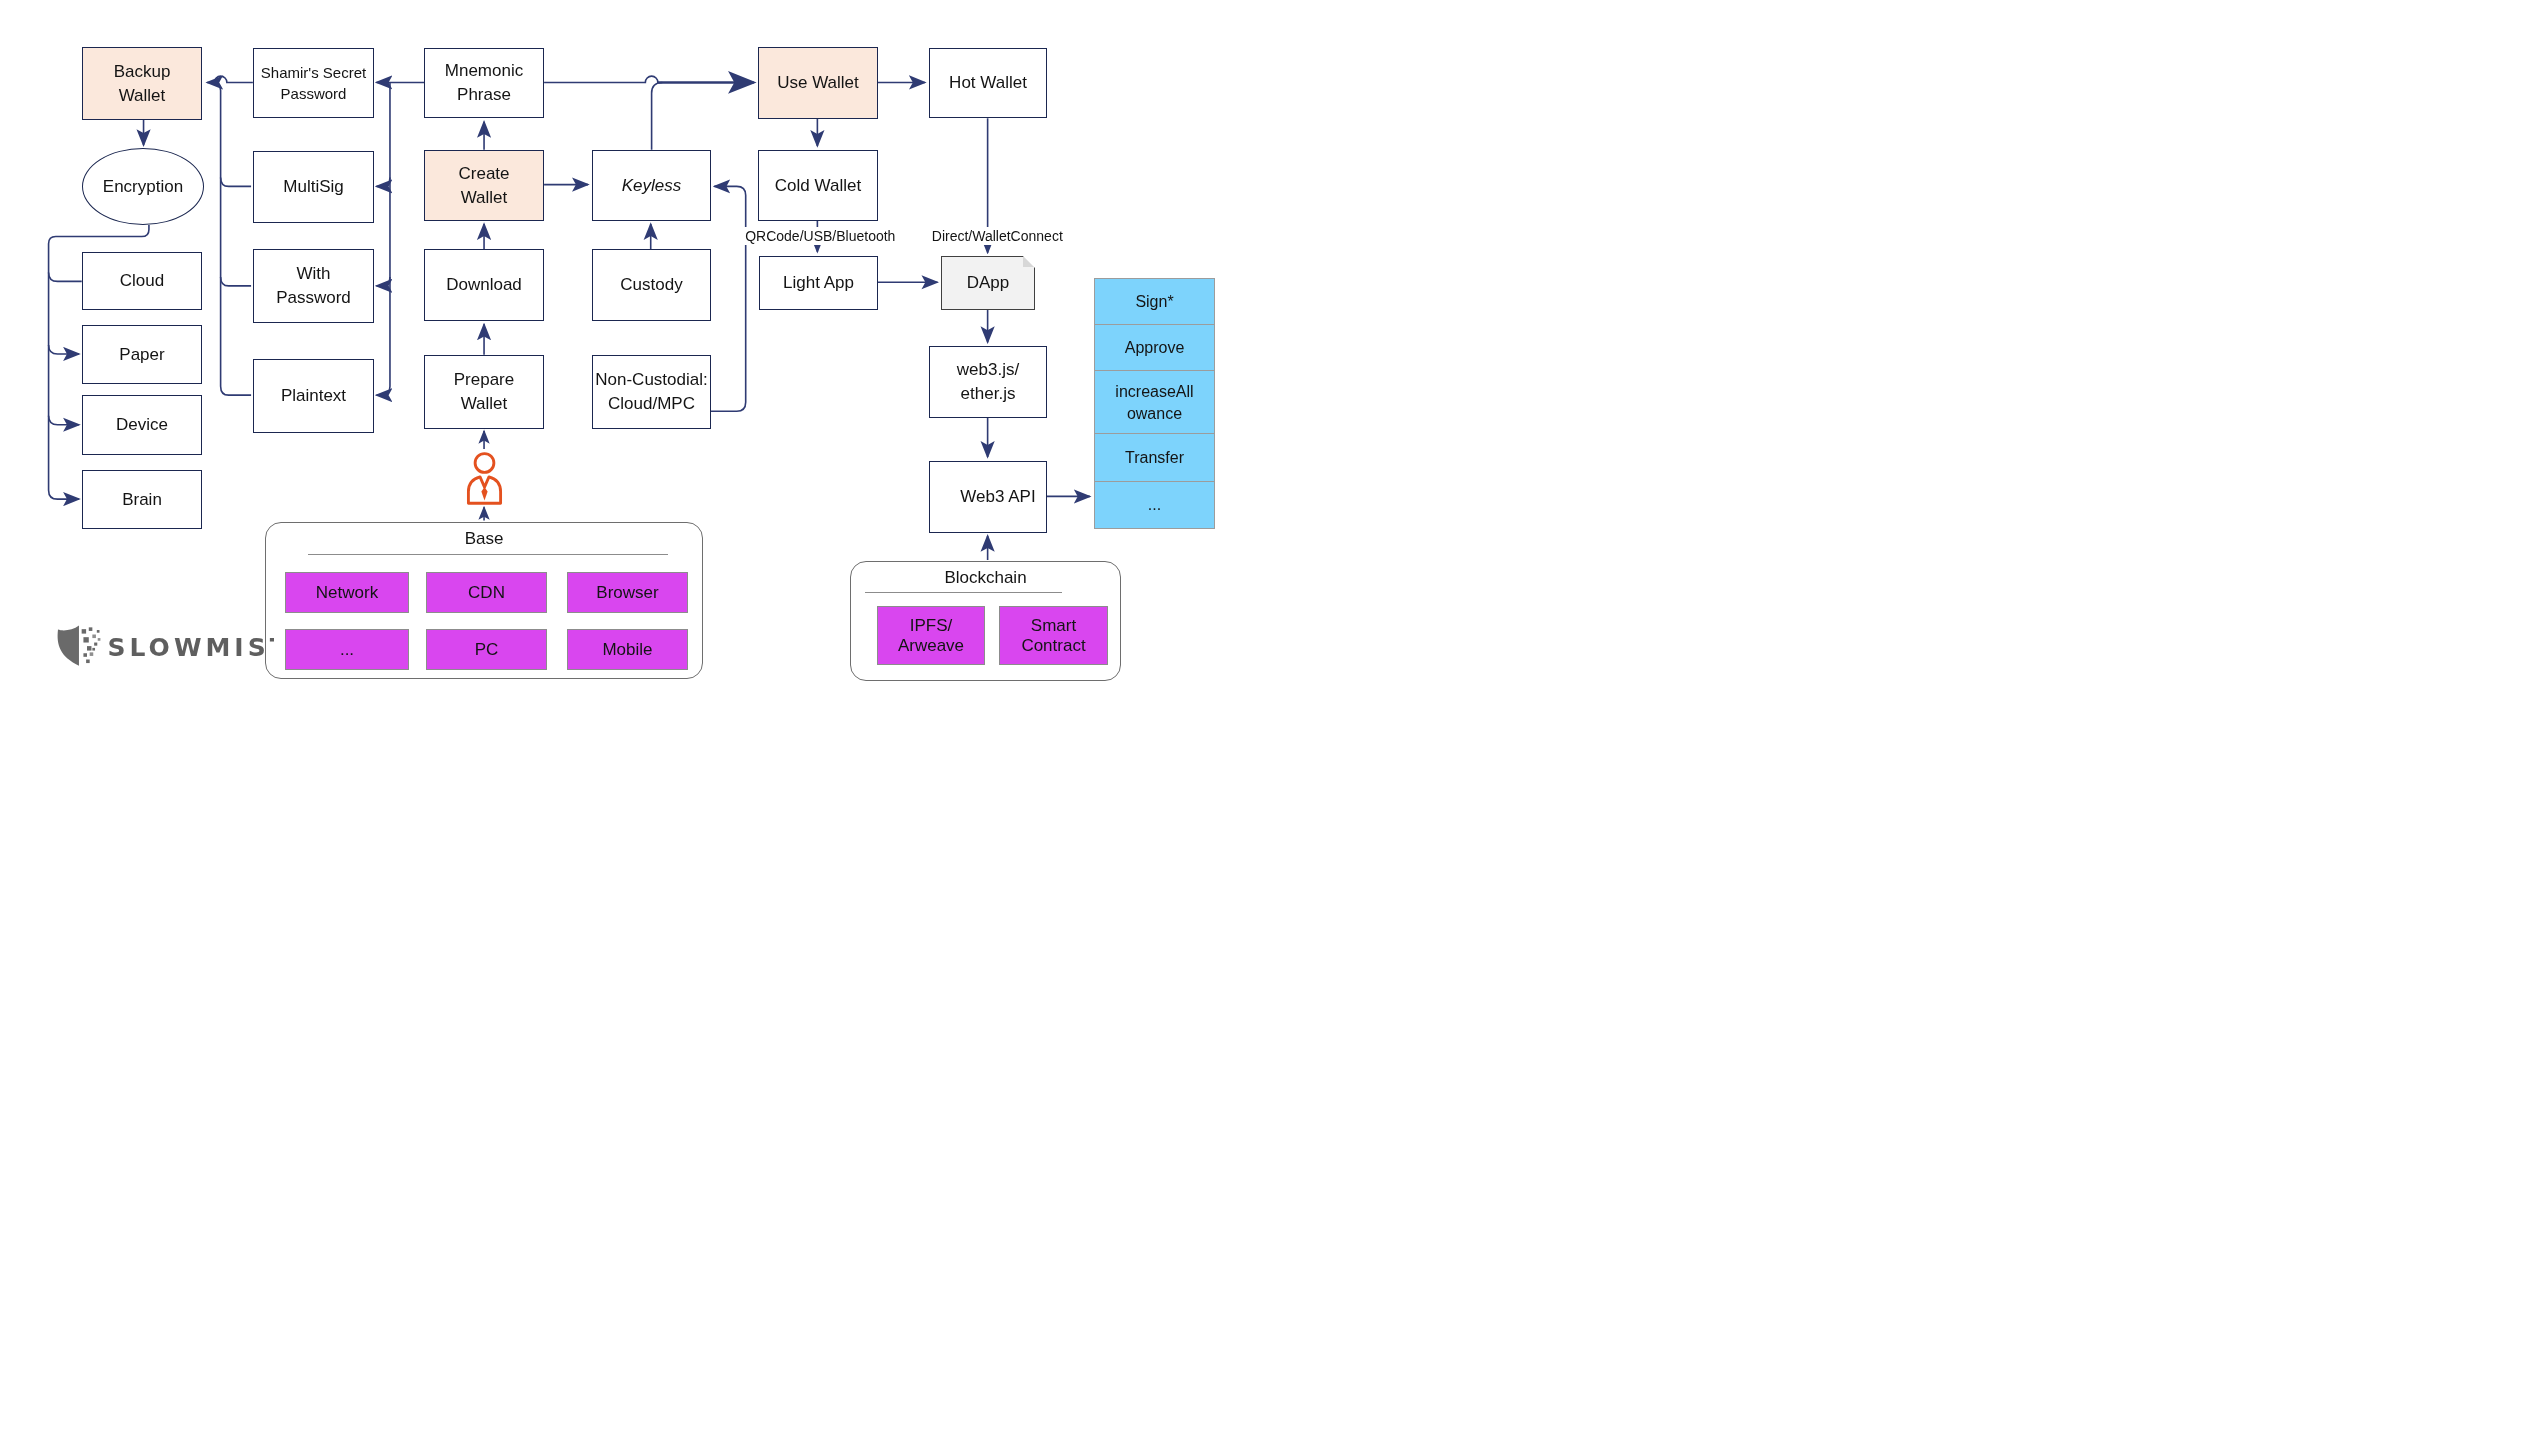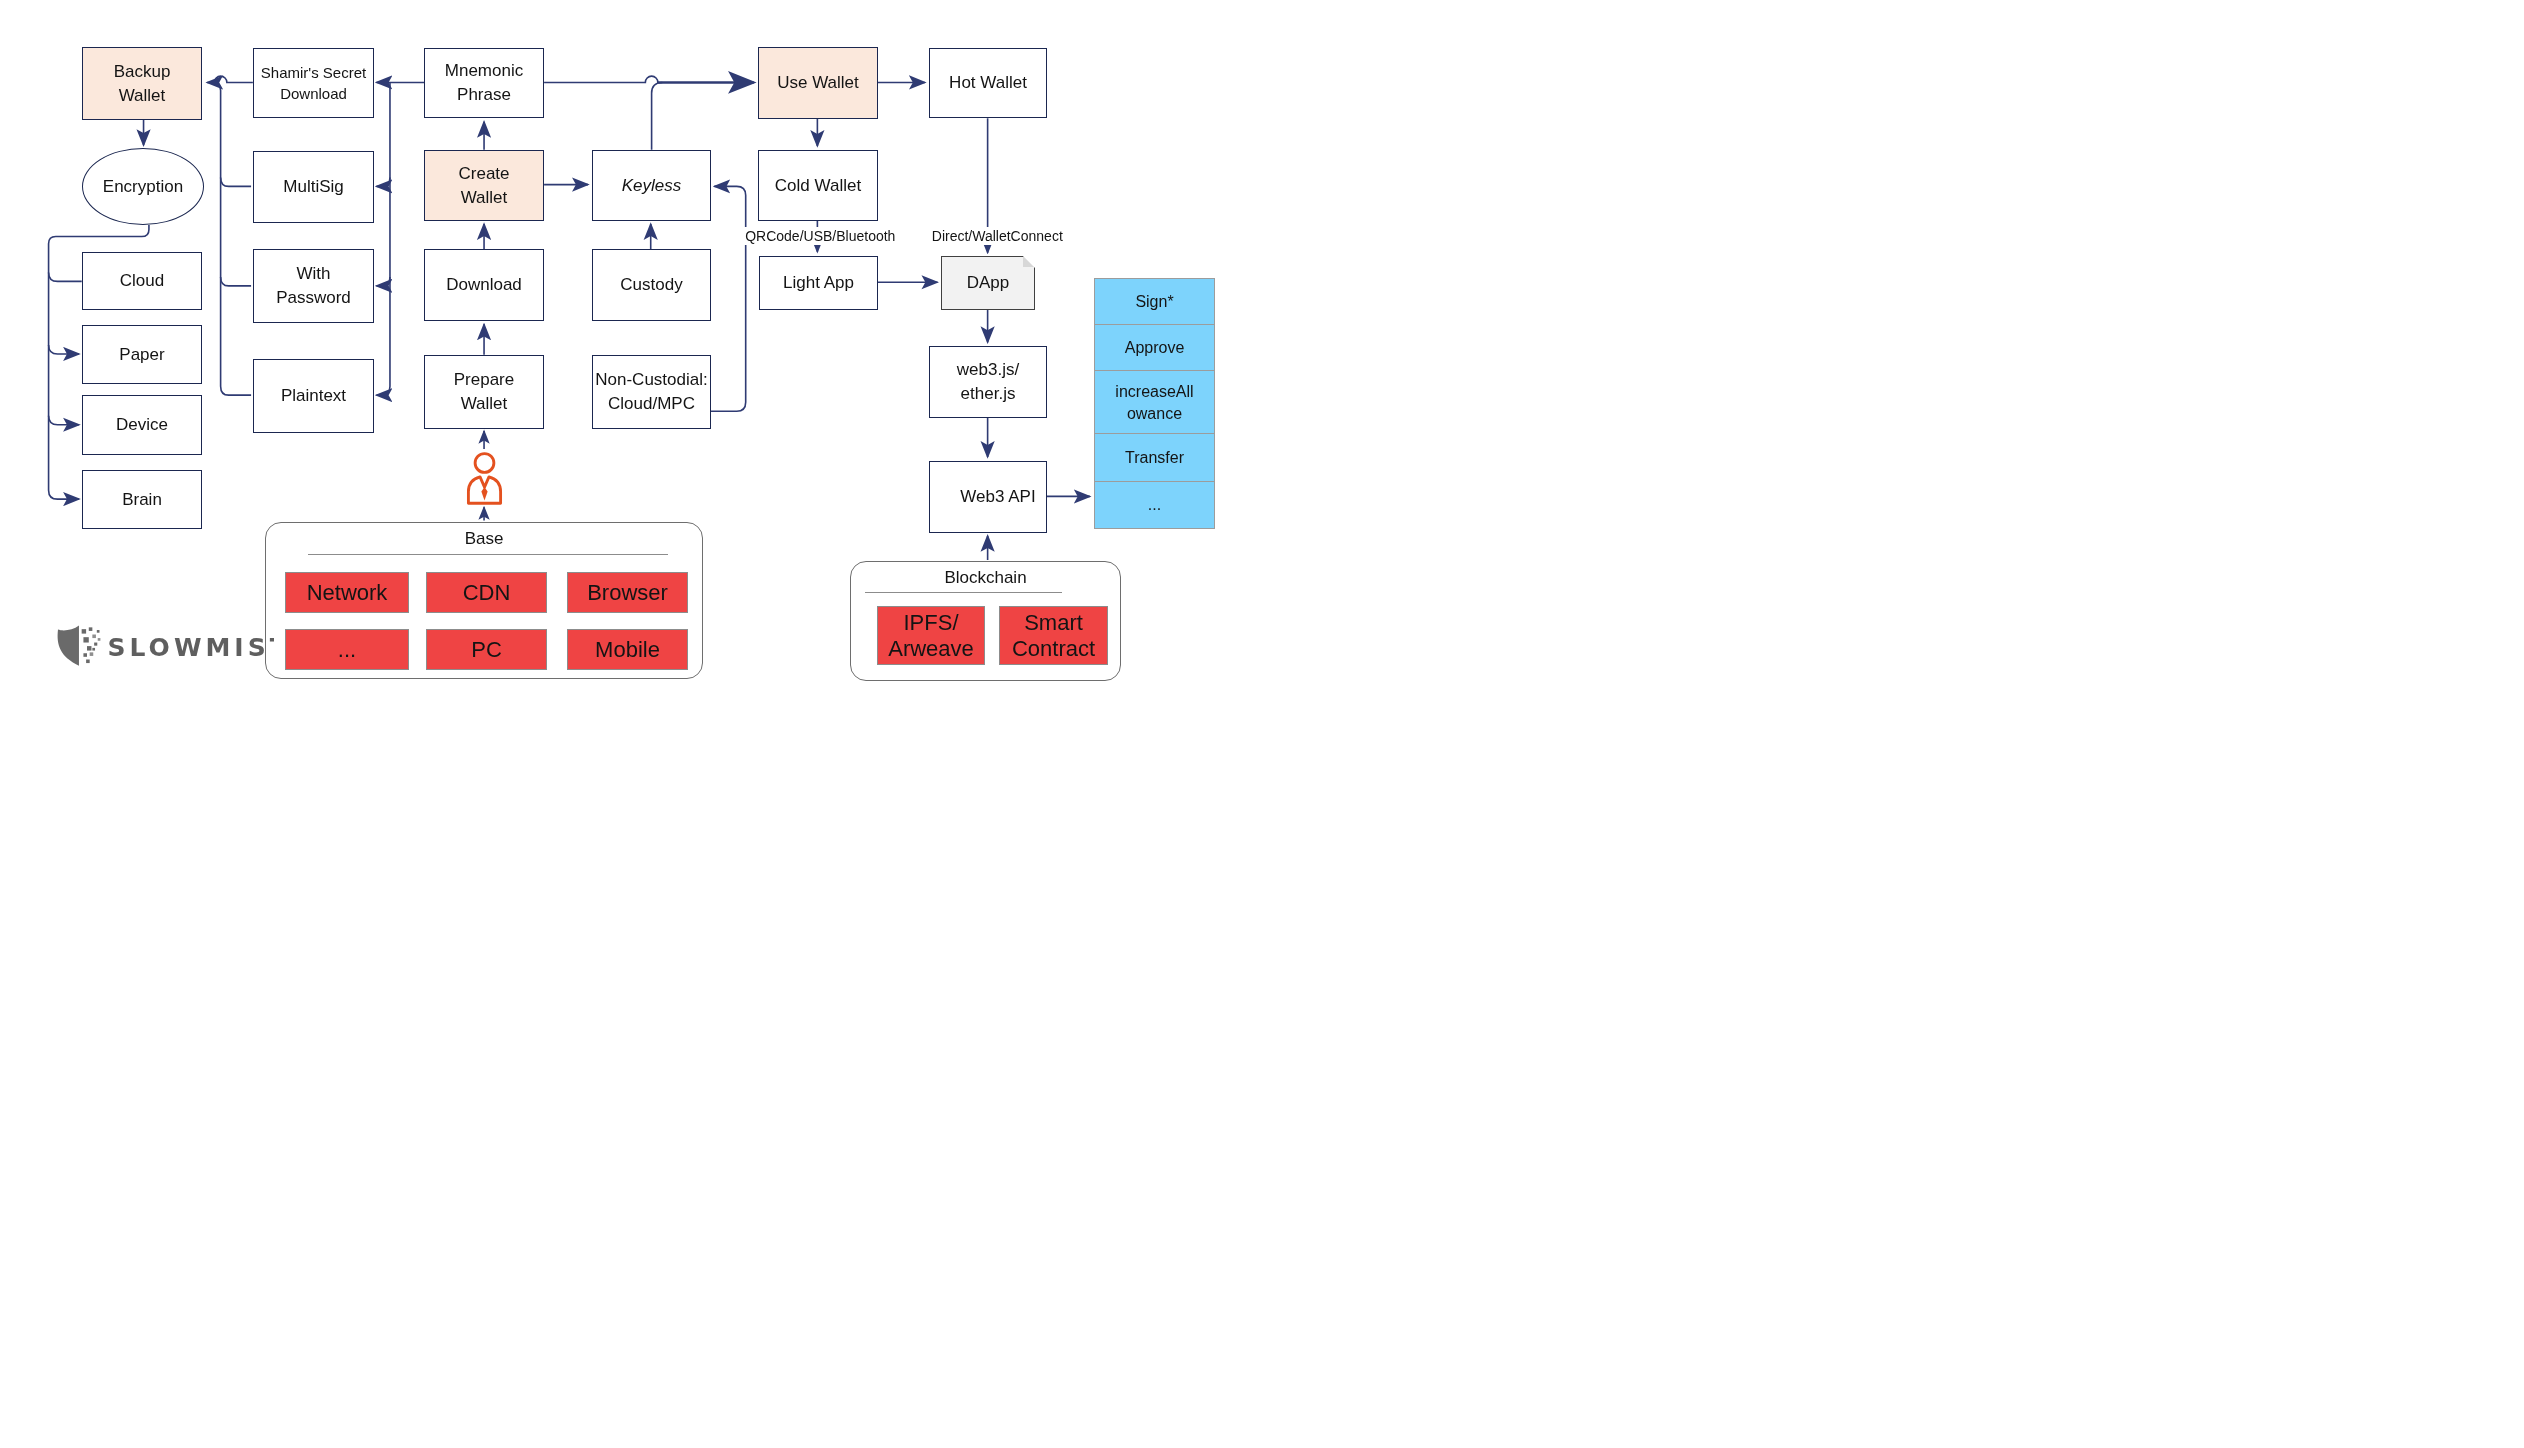--- a/index.html
+++ b/index.html
@@ -31,23 +31,23 @@
     border-top:12.6px solid #ffffff;border-left:12.6px solid transparent;}
   .note .fold:after{content:"";position:absolute;left:-12.6px;top:-11.7px;width:0;height:0;
     border-bottom:11.7px solid #d7d7d7;border-right:11.7px solid transparent;}
   .stackcell{position:absolute;z-index:2;box-sizing:border-box;background:#7dd3fc;
     border:1.4px solid var(--gray-border);display:flex;align-items:center;justify-content:center;
     text-align:center;font-size:16px;white-space:pre-line;line-height:1.35;overflow:hidden;}
   .container-box{position:absolute;z-index:2;box-sizing:border-box;background:#ffffff;
     border:1.4px solid var(--container-border);border-radius:16px;}
   .container-title{position:absolute;z-index:3;font-size:17px;text-align:center;}
   .container-sep{position:absolute;z-index:3;height:0;border-top:1.4px solid #8c8c8c;}
-  .inner-box{position:absolute;z-index:3;box-sizing:border-box;background:#ef4444;
+  .inner-box{position:absolute;z-index:3;box-sizing:border-box;background:#d946ef;
     border:1.4px solid #8c8c8c;display:flex;align-items:center;justify-content:center;
-    text-align:center;font-size:22px;white-space:pre-line;}
+    text-align:center;font-size:17px;white-space:pre-line;}
   .wire-label{position:absolute;z-index:4;background:#ffffff;font-size:14px;
     text-align:center;padding:0.9px 1.8px;line-height:1.15;}
   .logo{position:absolute;z-index:2;}
   .person{position:absolute;z-index:3;}
 </style>
 </head>
 <body>
 
 <div class="canvas">
 
@@ -104,21 +104,21 @@
       <path d="M 1102 346 L 1102 382" marker-end="url(#arr)"></path>
       <path d="M 1102 466 L 1102 510" marker-end="url(#arr)"></path>
       <path d="M 1102 625 L 1102 598" marker-end="url(#arr)"></path>
       <path d="M 1168 554 L 1216 554" marker-end="url(#arr)"></path>
     </g>
   </svg>
 
   <div class="node peach" style="left:82px;top:47px;width:120px;height:73px;">Backup
 Wallet</div>
   <div class="node" style="left:253px;top:48px;width:121px;height:70px;font-size:15px;">Shamir's Secret
-Download</div>
+Password</div>
   <div class="node" style="left:424px;top:48px;width:120px;height:70px;">Mnemonic
 Phrase</div>
   <div class="node peach" style="left:758px;top:47px;width:120px;height:72px;">Use Wallet</div>
   <div class="node" style="left:929px;top:48px;width:118px;height:70px;">Hot Wallet</div>
 
   <div class="node ellipse" style="left:82px;top:148px;width:122px;height:77px;">Encryption</div>
   <div class="node" style="left:253px;top:151px;width:121px;height:72px;">MultiSig</div>
   <div class="node peach" style="left:424px;top:150px;width:120px;height:71px;">Create
 Wallet</div>
   <div class="node" style="left:592px;top:150px;width:119px;height:71px;font-style:italic;">Keyless</div>

